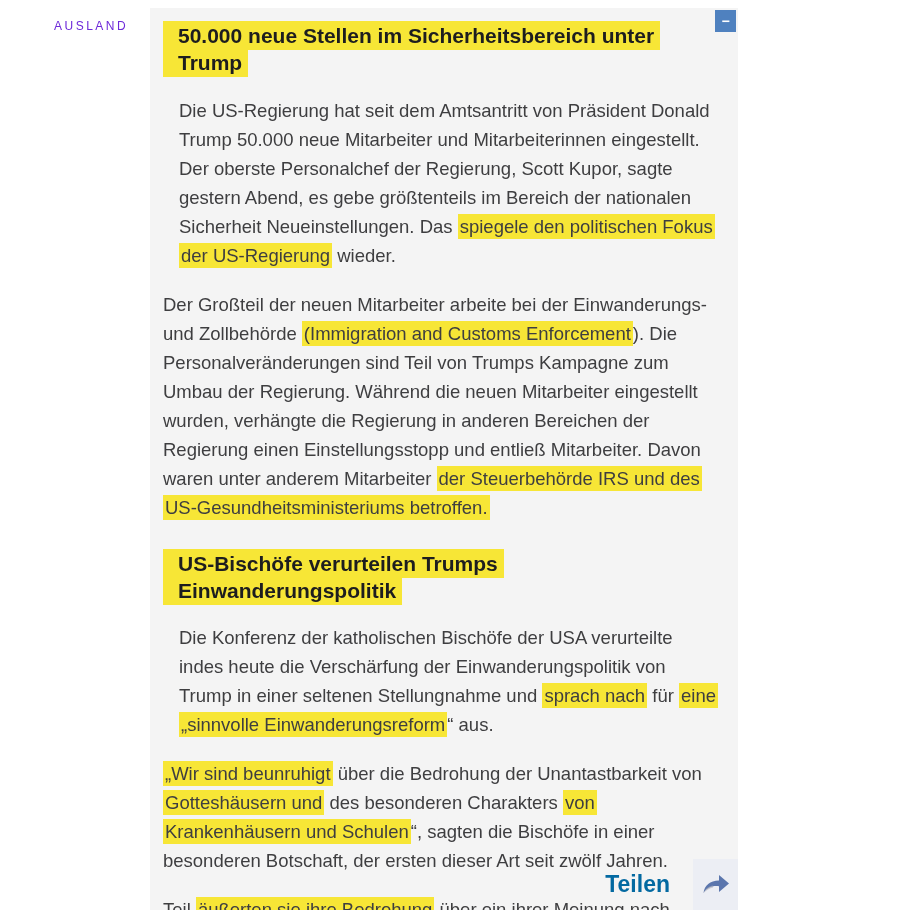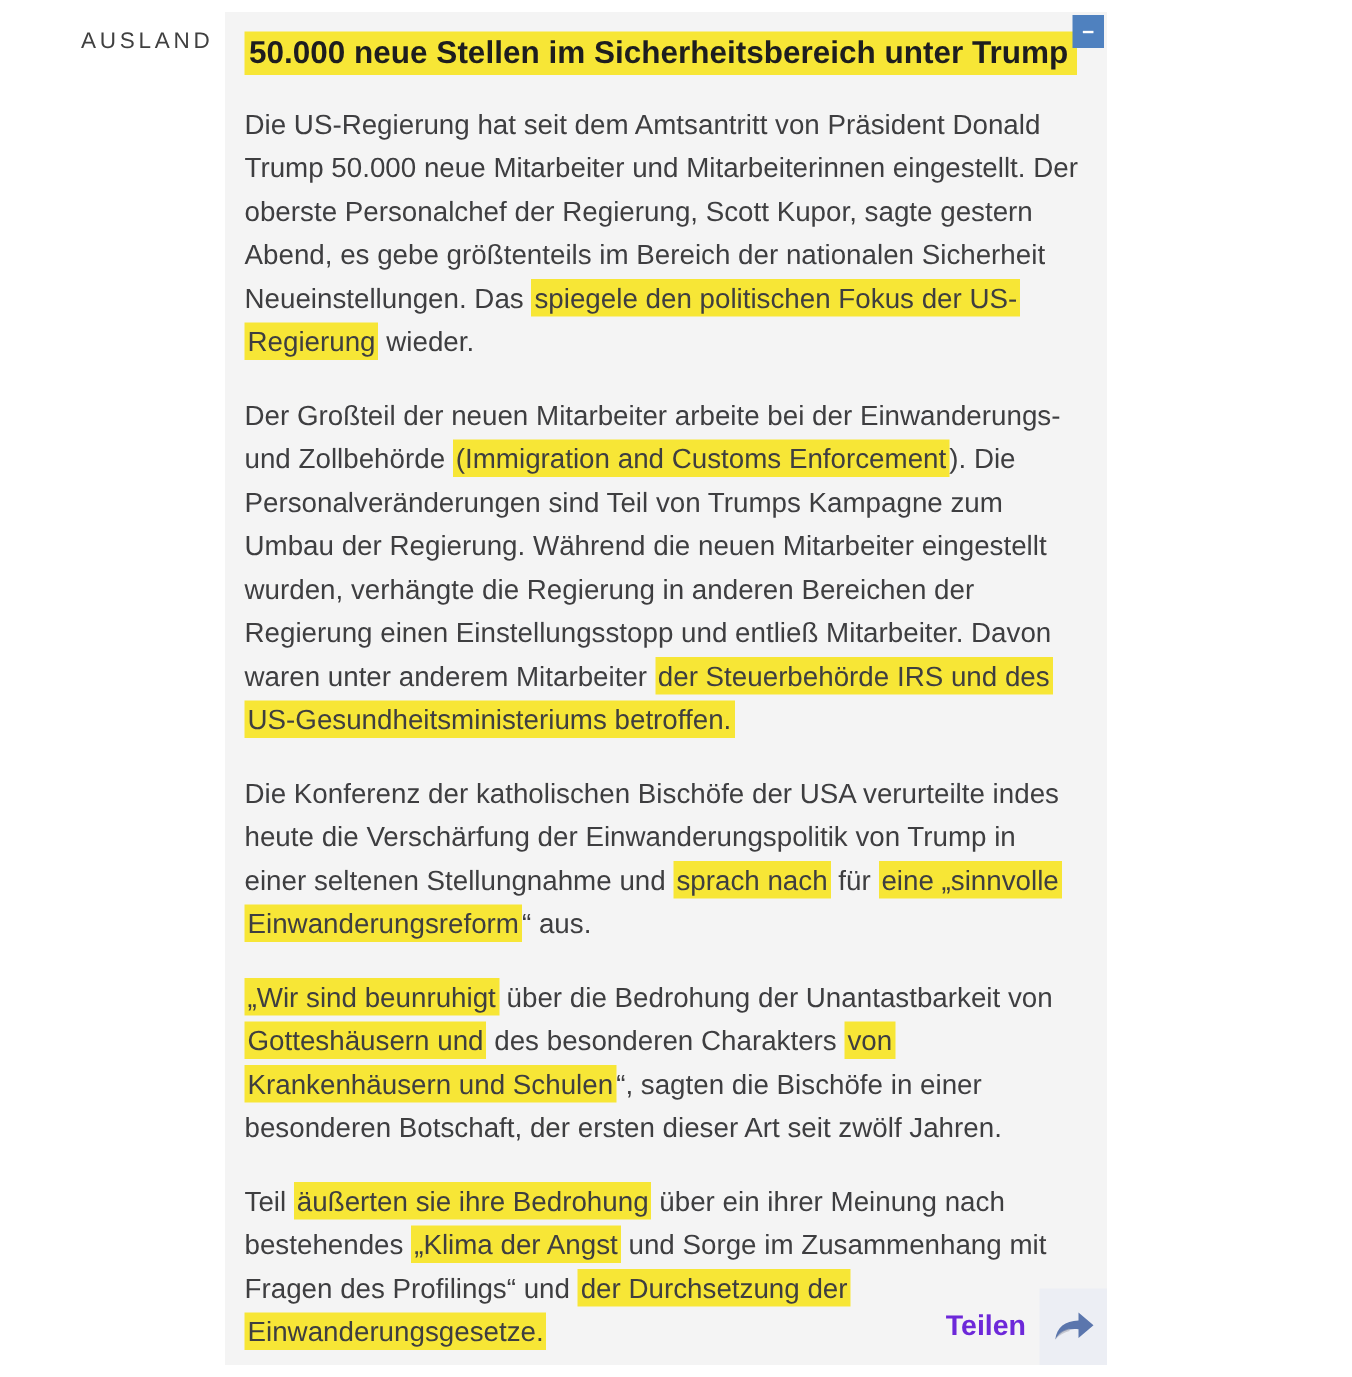--- a/index.html
+++ b/index.html
@@ -8,23 +8,23 @@
     width: 901px; height: 918px;
     background: #ffffff;
     font-family: "Liberation Sans", sans-serif;
     position: relative;
     overflow: hidden;
   }
 
   .category-label {
     position: absolute;
     left: 54px; top: 19px;
-    font-size: 15px;
+    font-size: 12px;
     letter-spacing: 2.5px;
-    color: #404040;
+    color: #6d28d9;
     font-weight: 400;
   }
 
   .article-panel {
     position: absolute;
     left: 150px; top: 8px;
     width: 588px; height: 902px;
     background: #f4f4f4;
     padding: 8px 18px 0 13px;
     overflow: hidden;
@@ -46,52 +46,52 @@
     font-family: "Liberation Sans", sans-serif;
   }
 
   .headline {
     font-size: 21px;
     font-weight: 700;
     color: #1d1d1f;
     line-height: 1.3;
     margin: 6px 0 19px 0;
   }
-  .headline + .para { margin-top: 0; }
+  .headline + .para { margin-top: 0; margin-left: 16px; }
   .para + .headline { margin-top: 28px; }
 
   .para {
     font-size: 18.5px;
     line-height: 29px;
     color: #3e3e40;
     margin: 0 0 20px 0;
     max-width: 560px;
   }
 
   .hl {
     background: #f7e636;
     padding: 2px 2px;
     -webkit-box-decoration-break: clone;
     box-decoration-break: clone;
   }
-  .headline .hl { padding: 3px 6px 3px 3px; }
+  .headline .hl { padding: 3px 6px 3px 15px; }
   .plain { background: transparent; }
 
   .share {
     position: absolute;
     right: 0; bottom: 0;
     display: flex;
     align-items: center;
     cursor: pointer;
   }
   .share-label {
-    color: #6d28d9;
+    color: #0369a1;
     font-weight: 700;
-    font-size: 19px;
-    margin-right: 9px;
+    font-size: 23px;
+    margin-right: 23px;
   }
   .share-arrow-box {
     width: 45px; height: 51px;
     background: #eceef4;
     display: flex;
     align-items: center;
     justify-content: center;
   }
   .share-arrow-box svg { display: block; }
 </style>
@@ -101,20 +101,21 @@
 <span class="category-label">AUSLAND</span>
 
 <main class="article-panel">
 
   <button class="collapse-btn">−</button>
 
   <div id="article-body">
       <h2 class="headline"><span class="hl">50.000 neue Stellen im Sicherheitsbereich unter Trump</span></h2>
       <p class="para"><span class="plain">Die US-Regierung hat seit dem Amtsantritt von Präsident Donald Trump 50.000 neue Mitarbeiter und Mitarbeiterinnen eingestellt. Der oberste Personalchef der Regierung, Scott Kupor, sagte gestern Abend, es gebe größtenteils im Bereich der nationalen Sicherheit Neueinstellungen. Das </span><span class="hl">spiegele den politischen Fokus der US-Regierung</span><span class="plain"> wieder.</span></p>
       <p class="para"><span class="plain">Der Großteil der neuen Mitarbeiter arbeite bei der Einwanderungs- und Zollbehörde </span><span class="hl">(Immigration and Customs Enforcement</span><span class="plain">). Die Personalveränderungen sind Teil von Trumps Kampagne zum Umbau der Regierung. Während die neuen Mitarbeiter eingestellt wurden, verhängte die Regierung in anderen Bereichen der Regierung einen Einstellungsstopp und entließ Mitarbeiter. Davon waren unter anderem Mitarbeiter </span><span class="hl">der Steuerbehörde IRS und des US-Gesundheitsministeriums betroffen.</span></p>
+      <h2 class="headline"><span class="hl">US-Bischöfe verurteilen Trumps Einwanderungspolitik</span></h2>
       <p class="para"><span class="plain">Die Konferenz der katholischen Bischöfe der USA verurteilte indes heute die Verschärfung der Einwanderungspolitik von Trump in einer seltenen Stellungnahme und </span><span class="hl">sprach nach</span><span class="plain"> für </span><span class="hl">eine „sinnvolle Einwanderungsreform</span><span class="plain">“ aus.</span></p>
       <p class="para"><span class="hl">„Wir sind beunruhigt</span><span class="plain"> über die Bedrohung der Unantastbarkeit von </span><span class="hl">Gotteshäusern und</span><span class="plain"> des besonderen Charakters </span><span class="hl">von Krankenhäusern und Schulen</span><span class="plain">“, sagten die Bischöfe in einer besonderen Botschaft, der ersten dieser Art seit zwölf Jahren.</span></p>
       <p class="para"><span class="plain">Teil </span><span class="hl">äußerten sie ihre Bedrohung</span><span class="plain"> über ein ihrer Meinung nach bestehendes </span><span class="hl">„Klima der Angst</span><span class="plain"> und Sorge im Zusammenhang mit Fragen des Profilings“ und </span><span class="hl">der Durchsetzung der Einwanderungsgesetze.</span></p>
     </div>
 
   <div class="share">
     <span class="share-label">Teilen</span>
     <span class="share-arrow-box">
       <svg width="28" height="24" viewBox="0 0 28 24" aria-hidden="true">
         <path d="M17 2 L27 10.5 L17 19 L17 13.2 C 10 12.5 5 14.5 1.5 20 C 2.5 12 8 7.6 17 7.4 Z" fill="#5b76ad"></path>

